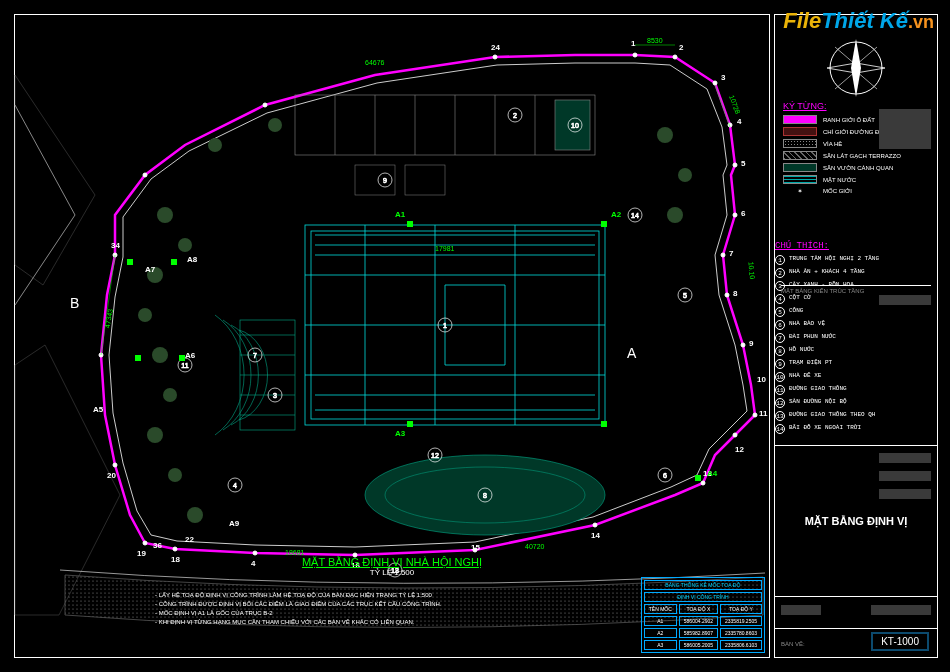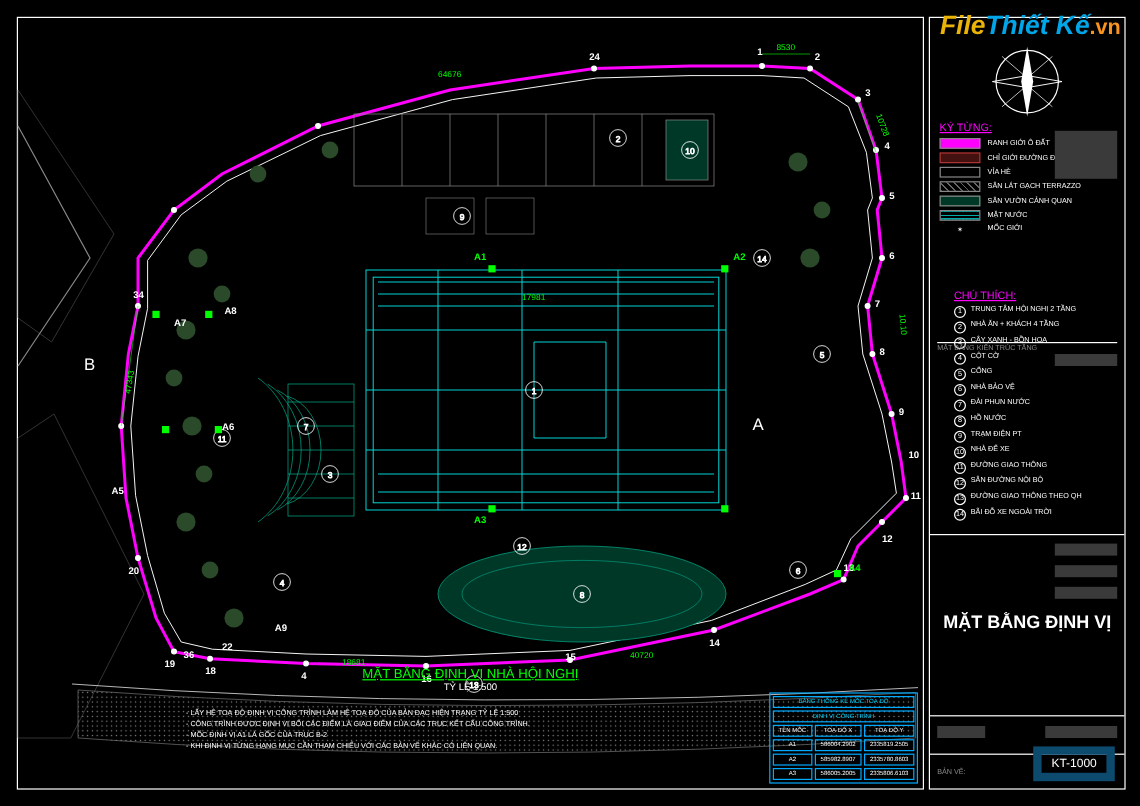--- a/index.html
+++ b/index.html
@@ -11,28 +11,28 @@
 .watermark-logo .file { color: #eab308; font-style: italic; text-align: right; }
 .watermark-logo .thiet { color: #00a6e8; font-style: italic; margin-top: 40px; }
 .watermark-logo .ke { color: #00a6e8; font-style: italic; }
 .watermark-logo .vn { color: #f7931e; font-size: 18px; }
 .copyright { position: absolute; left: 50%; top: 88%; transform: translateX(-50%); font-size: 20px; color: #fff; z-index: 20; font-family: Arial; }
 .compass { position: absolute; top: 18px; left: 50%; transform: translateX(-50%); }
 .legend-section { position: absolute; top: 86px; left: 8px; right: 8px; }
 .legend-title { color: #ff00ff; font-size: 9px; text-decoration: underline; margin-bottom: 4px; }
 .legend-item { display: flex; align-items: center; gap: 6px; margin-bottom: 3px; font-size: 6px; color: #fff; }
 .legend-swatch { width: 34px; height: 9px; border: 1px solid #888; flex-shrink: 0; }
-.notes-section { position: absolute; top: 226px; left: 20px; right: 8px; }
+.notes-section { position: absolute; top: 226px; left: 0; right: 8px; font-family: Liberation Mono, monospace; }
 .notes-title { color: #ff00ff; font-size: 9px; text-decoration: underline; margin-bottom: 4px; }
 .notes-list { font-size: 6px; color: #fff; }
 .notes-list div { margin-bottom: 3px; display: flex; gap: 4px; }
 .note-num { display: inline-flex; width: 10px; height: 10px; border: 1px solid #fff; border-radius: 50%; align-items: center; justify-content: center; font-size: 6px; flex-shrink: 0; }
 .sheet-name { position: absolute; bottom: 130px; left: 8px; right: 8px; text-align: center; }
-.sheet-name-text { color: #fff; font-size: 15px; font-weight: bold; }
-.sheet-num { position: absolute; bottom: 6px; right: 8px; font-size: 10px; color: #fff; border: 7px solid #0c4a6e; padding: 2px 8px; }
+.sheet-name-text { color: #fff; font-size: 11px; font-weight: bold; }
+.sheet-num { position: absolute; bottom: 6px; right: 8px; font-size: 10px; color: #fff; border: 2px solid #0c4a6e; padding: 2px 8px; }
 .tb-label { position: absolute; font-size: 6px; color: #888; }
 .tb-redact { position: absolute; background: #3a3a3a; height: 10px; }
 .site-boundary { position: absolute; }
 .plan-title { position: absolute; bottom: 80px; left: 50%; transform: translateX(-50%); text-align: center; }
 .plan-title-text { color: #00ff00; font-size: 11px; text-decoration: underline; }
 .plan-scale { color: #fff; font-size: 8px; }
 .plan-notes { position: absolute; bottom: 30px; left: 140px; font-size: 6px; color: #fff; line-height: 1.5; }
 .coord-table { position: absolute; bottom: 4px; right: 4px; font-size: 5px; color: #fff; border: 1px solid #00aaff; }
 .coord-table td { border: 1px solid #00aaff; padding: 1px 4px; text-align: center; }
 .coord-table-title { color: #00d4ff; font-size: 5px; text-align: center; }

